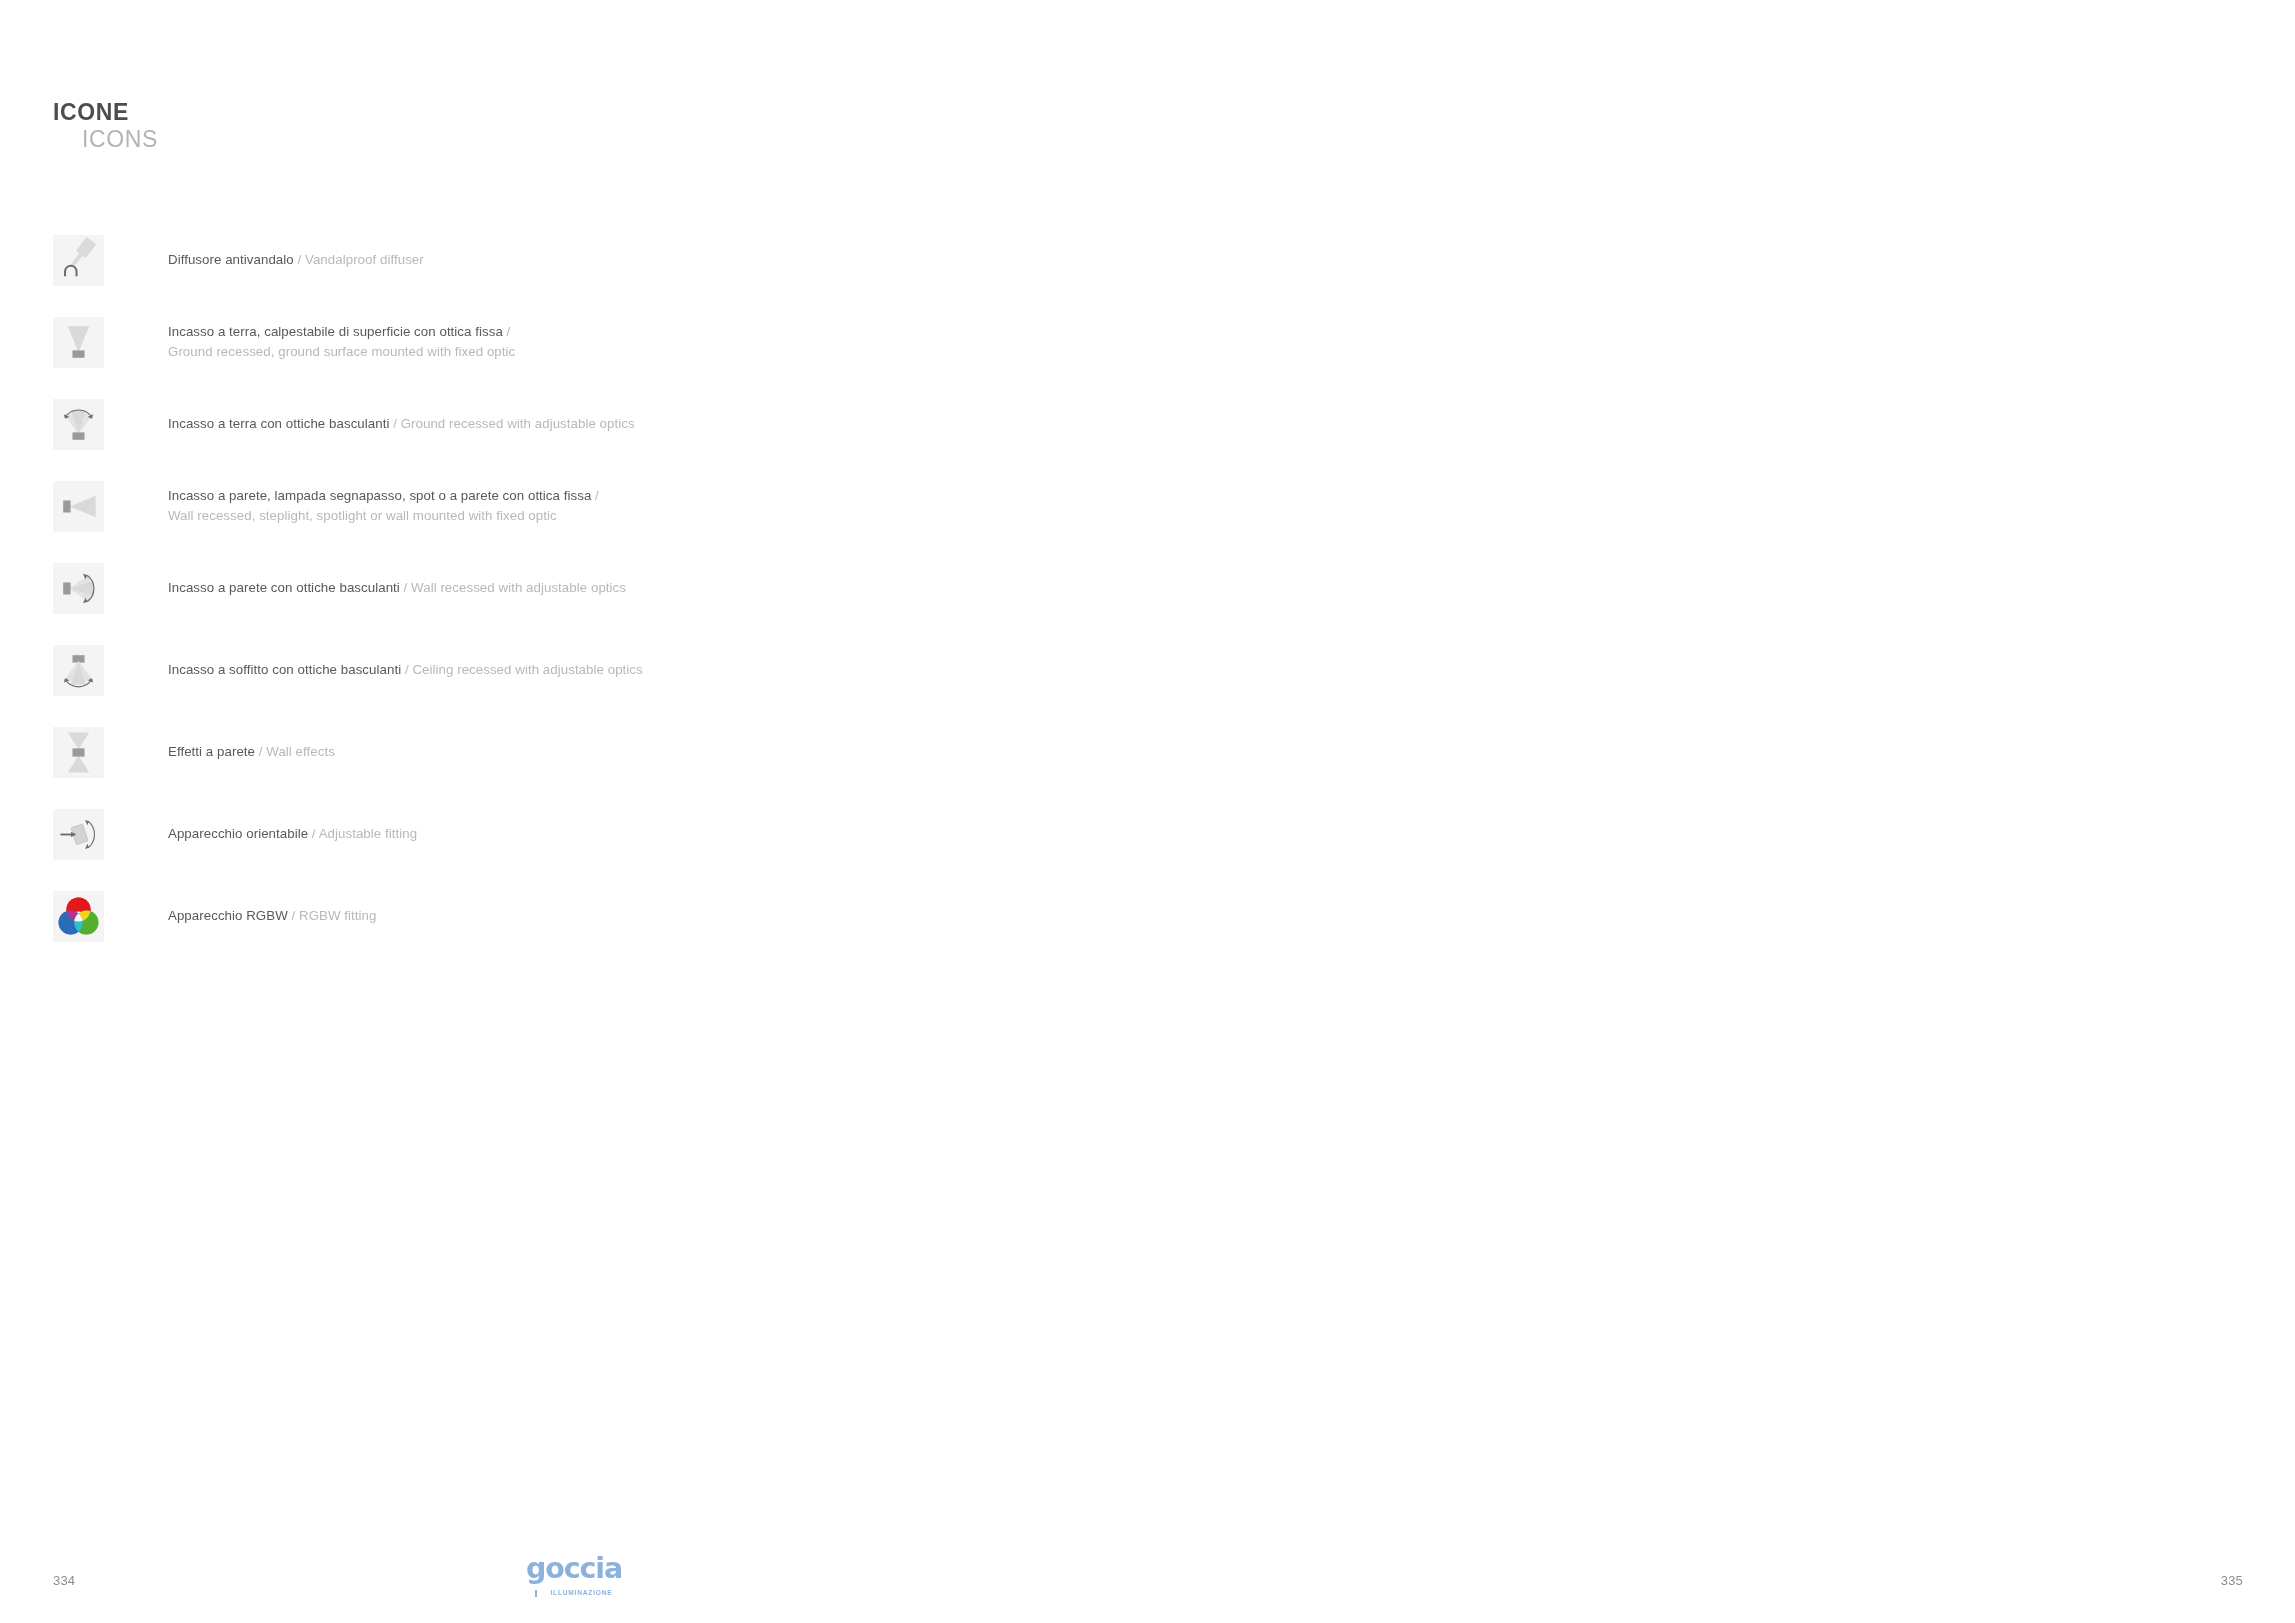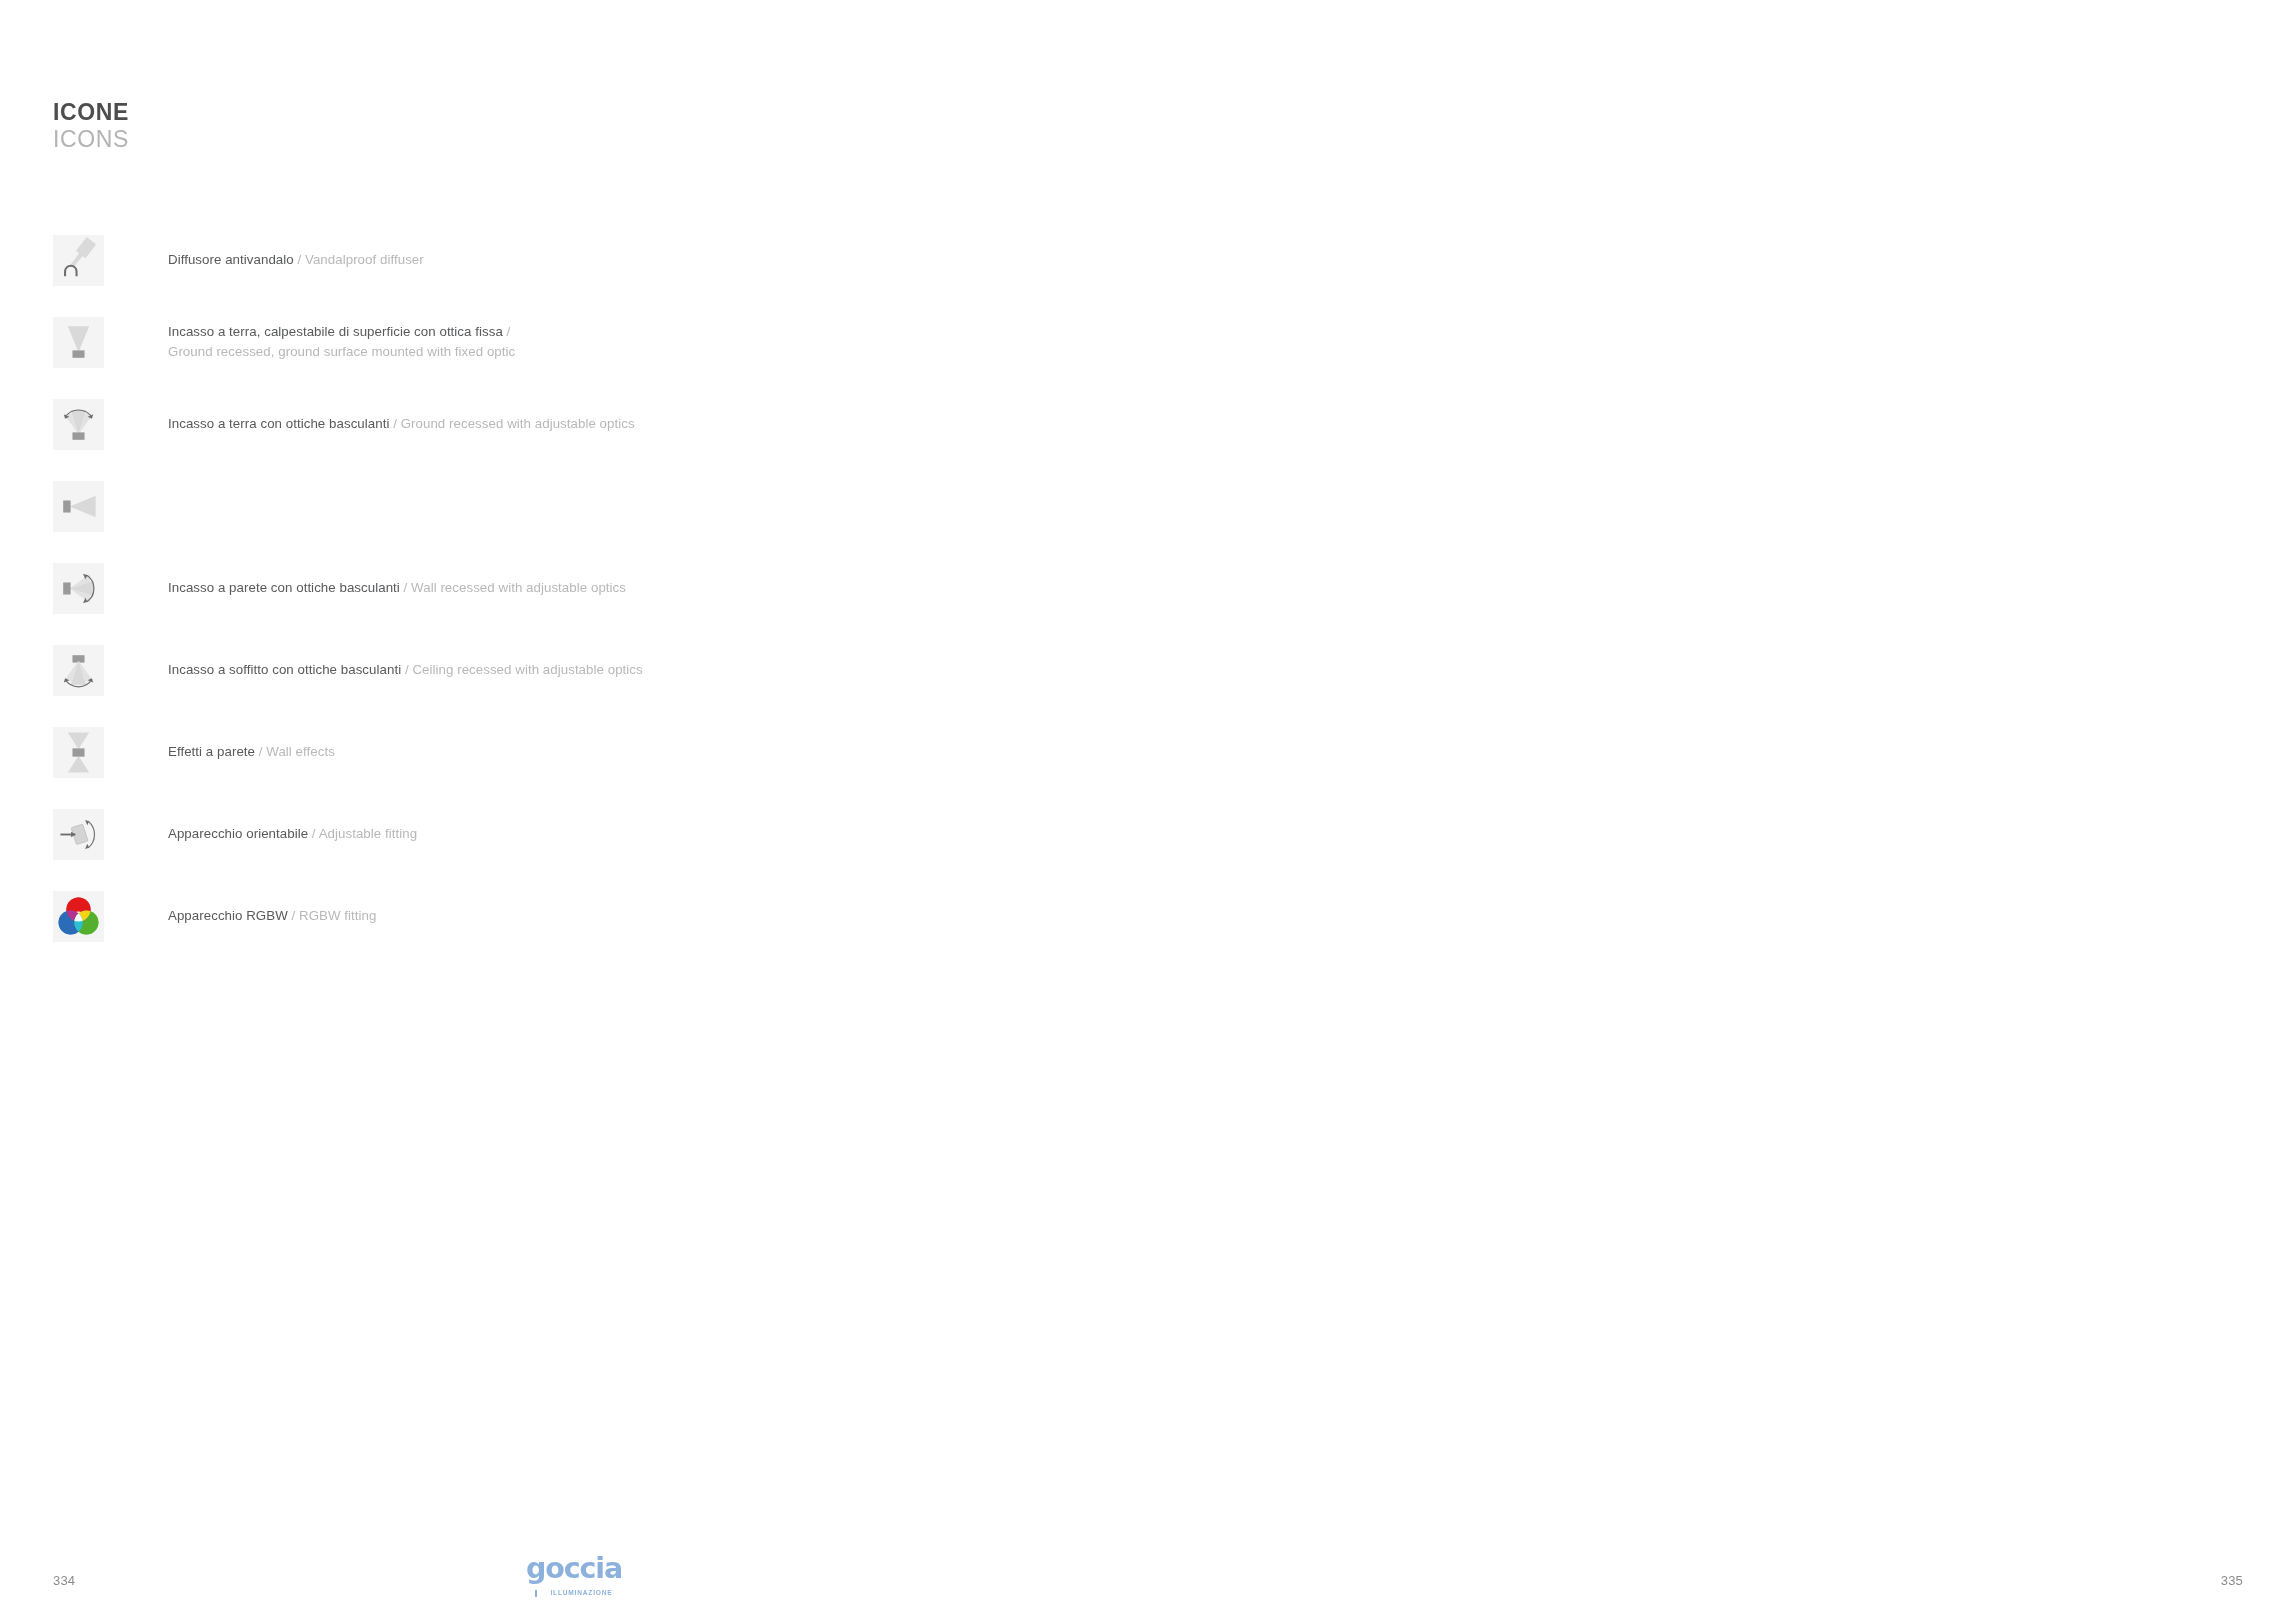--- a/index.html
+++ b/index.html
@@ -39,20 +39,21 @@
     line-height: 1.18;
     white-space: nowrap;
   }
   .heading .title-en {
     font-size: 23px;
     font-weight: 400;
     letter-spacing: 0.6px;
     color: #b3b3b3;
     line-height: 1.18;
     white-space: nowrap;
+    margin-left: 29px;
   }
 
   #heading-left  { left: 53px; top: 99px; }
 
   
   #icon-list {
     position: absolute;
     left: 53px;
     top: 219px;
     width: 1029px;
@@ -177,20 +178,24 @@
     </svg>
           </div>
           <div class="icon-text"><span>Incasso a terra con ottiche basculanti</span><span class="en"> / </span><span class="en">Ground recessed with adjustable optics</span></div>
         </div>
         <div class="icon-row">
           <div class="icon-tile">
     <svg viewBox="0 0 55 55">
       <path d="M18 27.5 L46 16 V39 Z" fill="#d9d9d9"></path>
       <rect x="11" y="21" width="8" height="13" fill="#9a9a9a"></rect>
     </svg>
+          </div>
+          <div class="icon-text">
+            <span class="ln"><span>Incasso a parete, lampada segnapasso, spot o a parete con ottica fissa</span><span class="en"> /</span></span>
+            <span class="ln en">Wall recessed, steplight, spotlight or wall mounted with fixed optic</span>
           </div>
         </div>
         <div class="icon-row">
           <div class="icon-tile">
     <svg viewBox="0 0 55 55">
       <path d="M18 27.5 L40 11.5 V20 Z" fill="#e2e2e2"></path>
       <path d="M18 27.5 L40 43.5 V35 Z" fill="#e2e2e2"></path>
       <path d="M18 27.5 L44 19 V36 Z" fill="#d9d9d9"></path>
       <rect x="11" y="21" width="8" height="13" fill="#9a9a9a"></rect>
       <path d="M36 13 A17 17 0 0 1 36 42" fill="none" stroke="#6d6d6d" stroke-width="1.3"></path>

